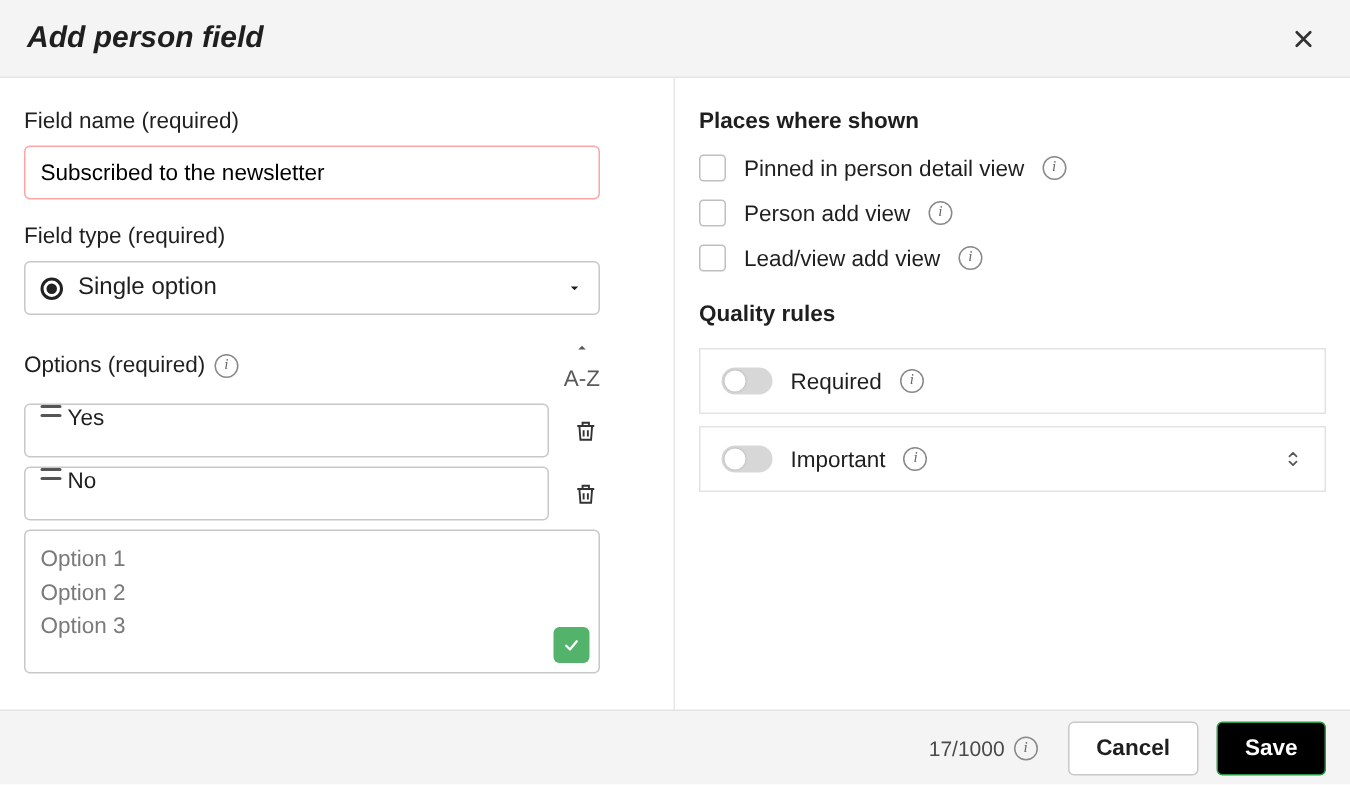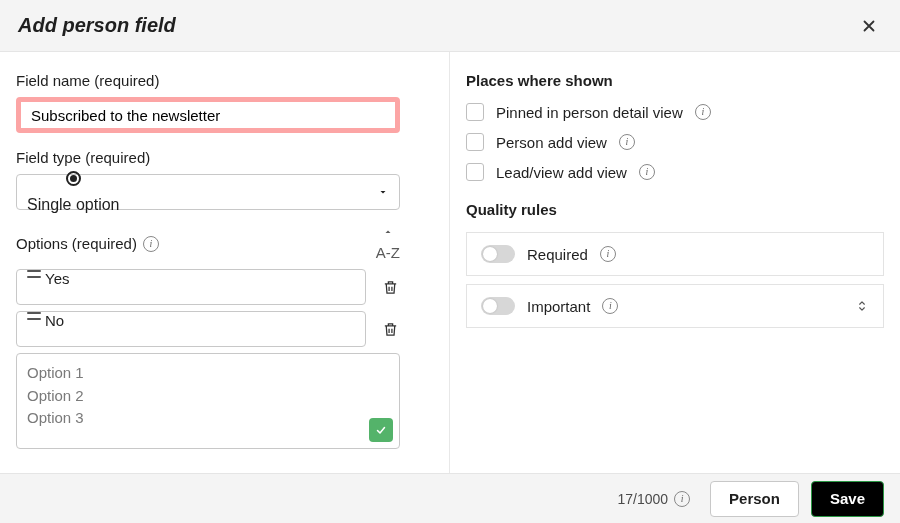--- a/index.html
+++ b/index.html
@@ -54,36 +54,36 @@
   .field-label {
     font-size: 15px;
     margin-bottom: 8px;
     color: #1f1f1f;
   }
   .text-input {
     width: 384px;
     height: 36px;
     padding: 6px 10px;
     font-size: 15px;
-    border: 5px solid #fca5a5;
+    border: 1px solid #fca5a5;
     border-radius: 4px;
     background: #fff;
   }
   .select-control {
     width: 384px;
     height: 36px;
     border: 1px solid #c8c8c8;
     border-radius: 4px;
     display: flex;
     align-items: center;
     padding: 0 10px;
     cursor: pointer;
     justify-content: space-between;
   }
-  .select-left { display: flex; align-items: center; gap: 10px; flex-direction: column; }
+  .select-left { display: flex; align-items: center; gap: 10px; }
   .radio-dot {
     width: 15px; height: 15px; border-radius: 50%;
     border: 2px solid #222; position: relative;
   }
   .radio-dot::after {
     content: ""; position: absolute; width: 7px; height: 7px;
     border-radius: 50%; background: #222; top: 2px; left: 2px;
   }
   .select-caret { display:flex; }
   .options-header {
@@ -386,15 +386,15 @@
         </div>
     </div>
   </div>
 </div>
 
 <div class="footer">
   <div class="char-count">
     <span>17/1000</span>
     <span class="info-icon">i</span>
   </div>
-  <button class="btn">Person</button>
+  <button class="btn">Cancel</button>
   <button class="btn btn-primary">Save</button>
 </div>
 
 </body></html>

